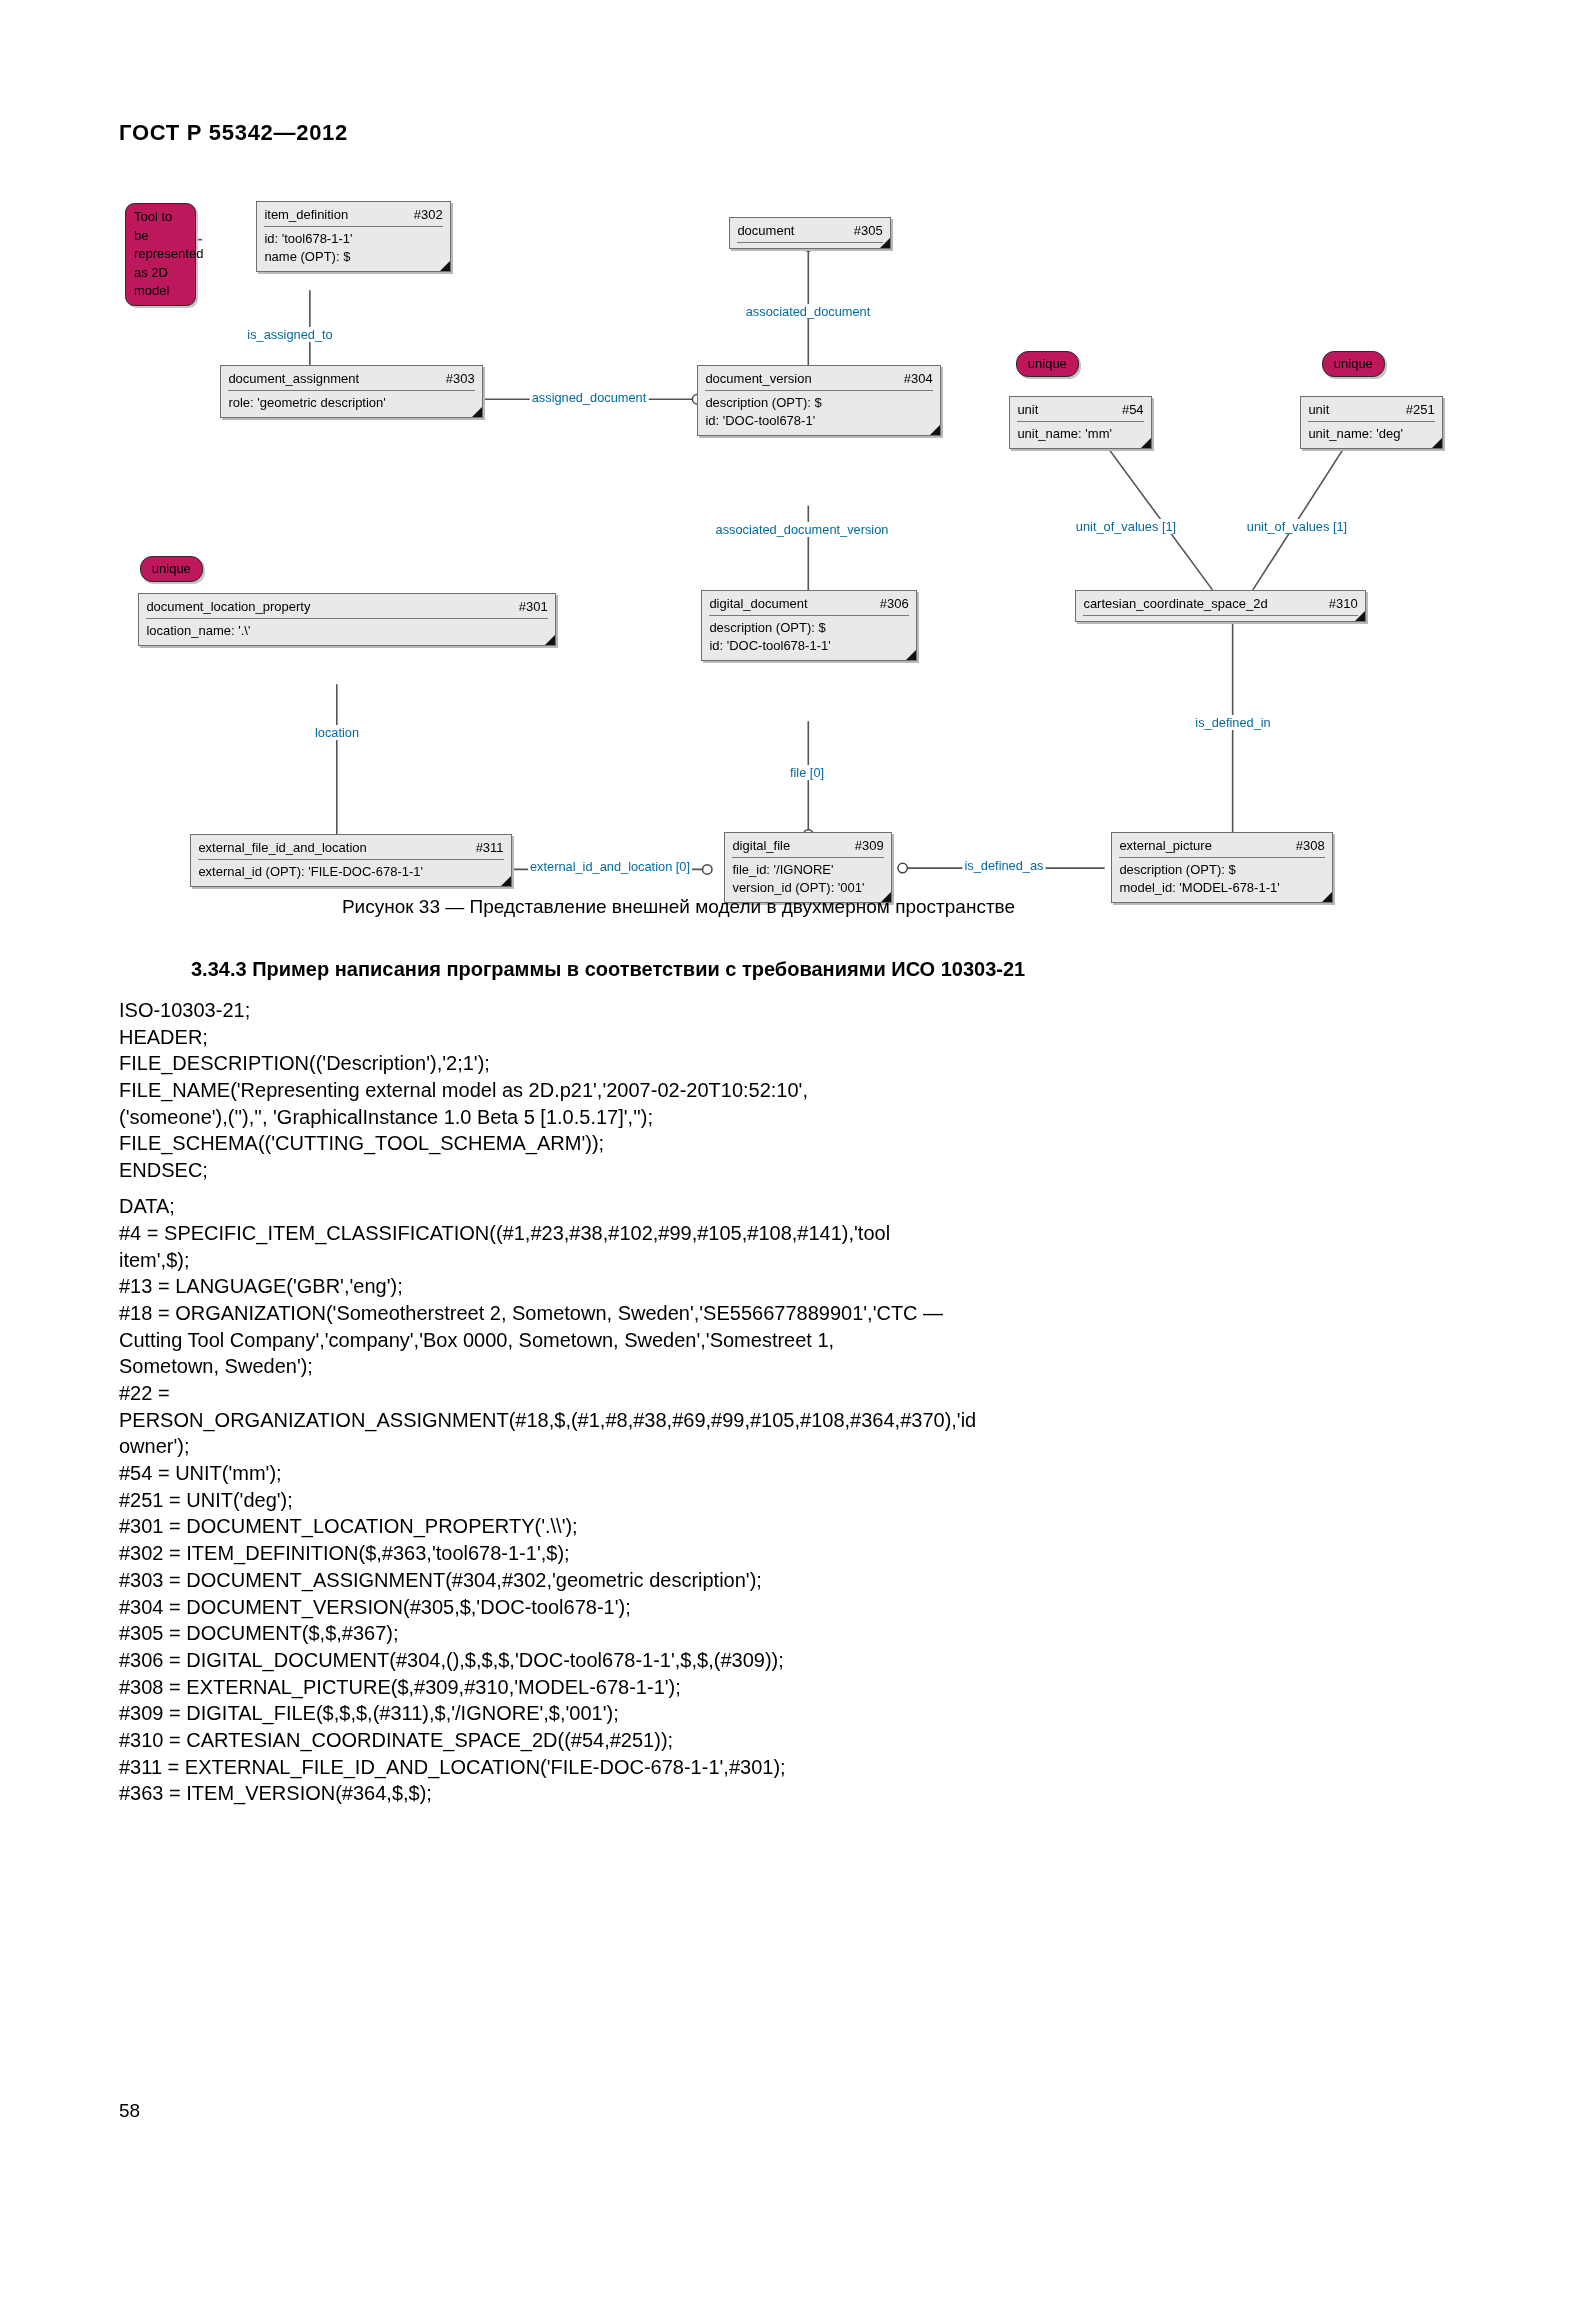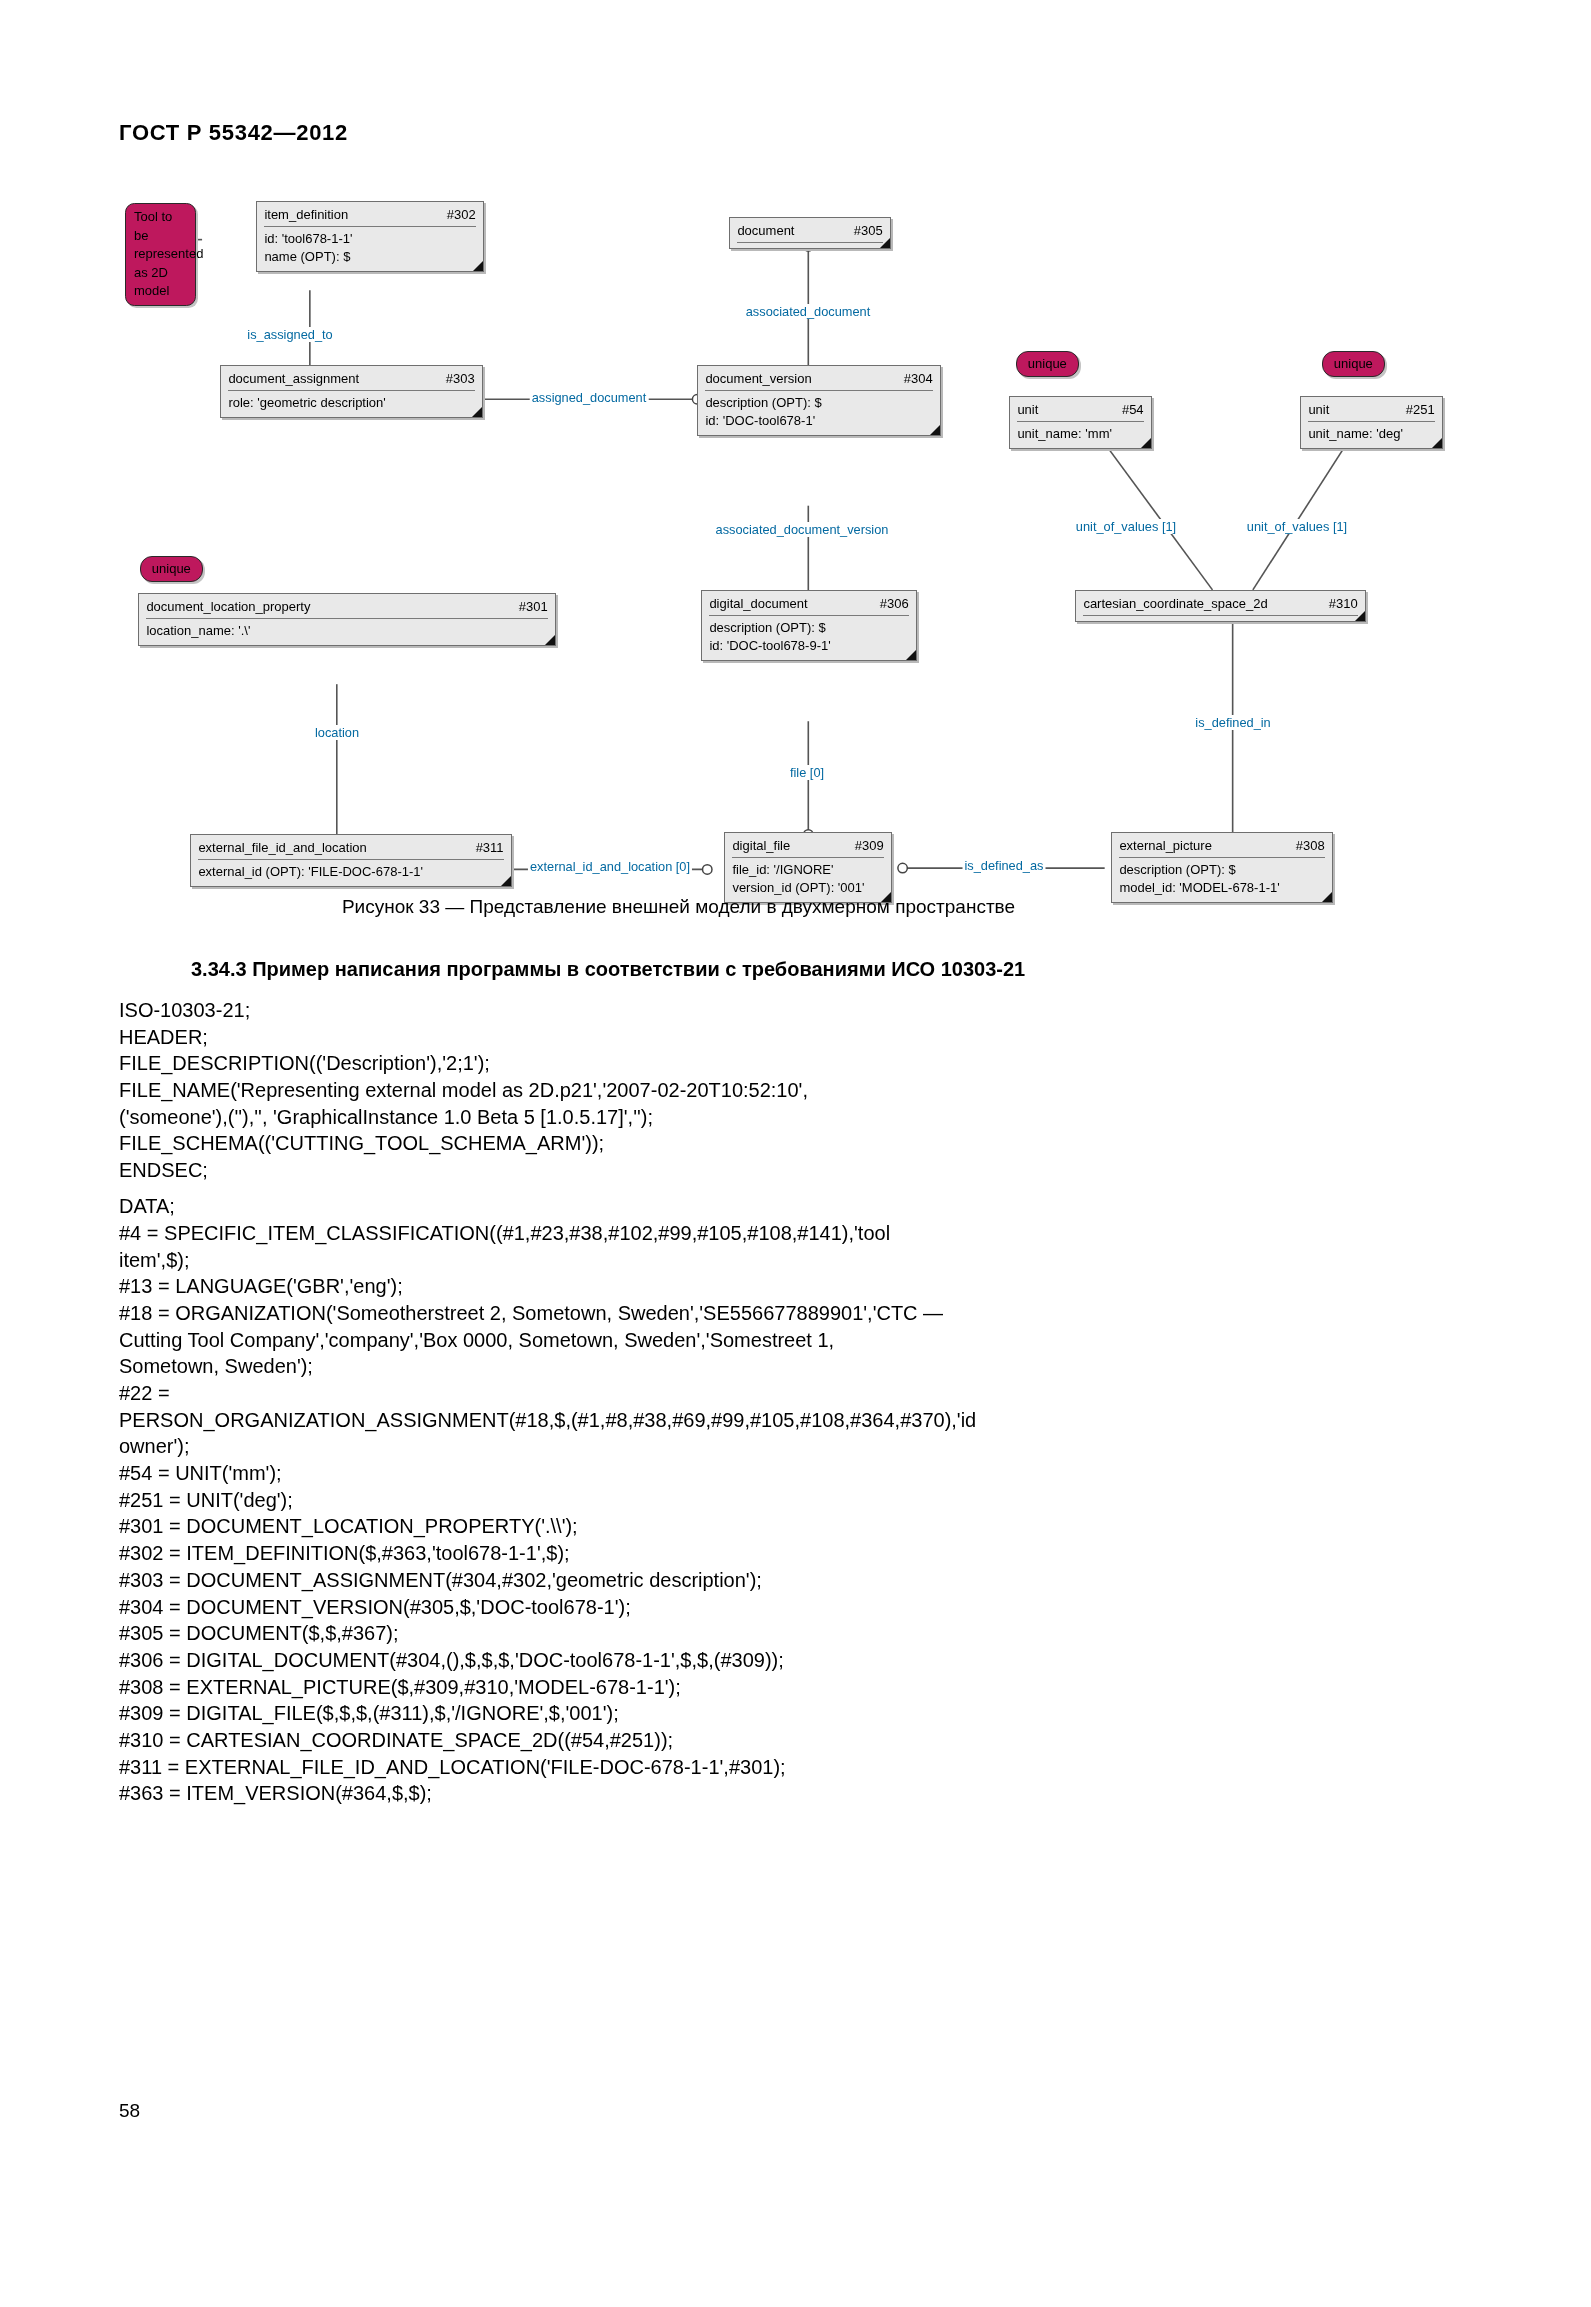--- a/index.html
+++ b/index.html
@@ -192,21 +192,21 @@
   </div>
 
   <div class="note small" style="left:1016px; top:162px;">
     <span>unique</span>
   </div>
 
   <div class="note small" style="left:1322px; top:162px;">
     <span>unique</span>
   </div>
 
-  <div class="ent" style="left:256px; top:12px; width:228px;">
+  <div class="ent" style="left:256px; top:12px; width:195px;">
     <div class="hdr">
       <span class="nm">item_definition</span>
       <span class="rf">#302</span>
     </div>
     <div class="attrs">
       <div>id: 'tool678-1-1'</div>
       <div>name (OPT): $</div>
     </div>
   </div>
 
@@ -268,21 +268,21 @@
     </div>
   </div>
 
   <div class="ent" style="left:701px; top:401px; width:216px;">
     <div class="hdr">
       <span class="nm">digital_document</span>
       <span class="rf">#306</span>
     </div>
     <div class="attrs">
       <div>description (OPT): $</div>
-      <div>id: 'DOC-tool678-9-1'</div>
+      <div>id: 'DOC-tool678-1-1'</div>
     </div>
   </div>
 
   <div class="ent hdronly" style="left:1075px; top:401px; width:291px;">
     <div class="hdr">
       <span class="nm">cartesian_coordinate_space_2d</span>
       <span class="rf">#310</span>
     </div>
   </div>
 

